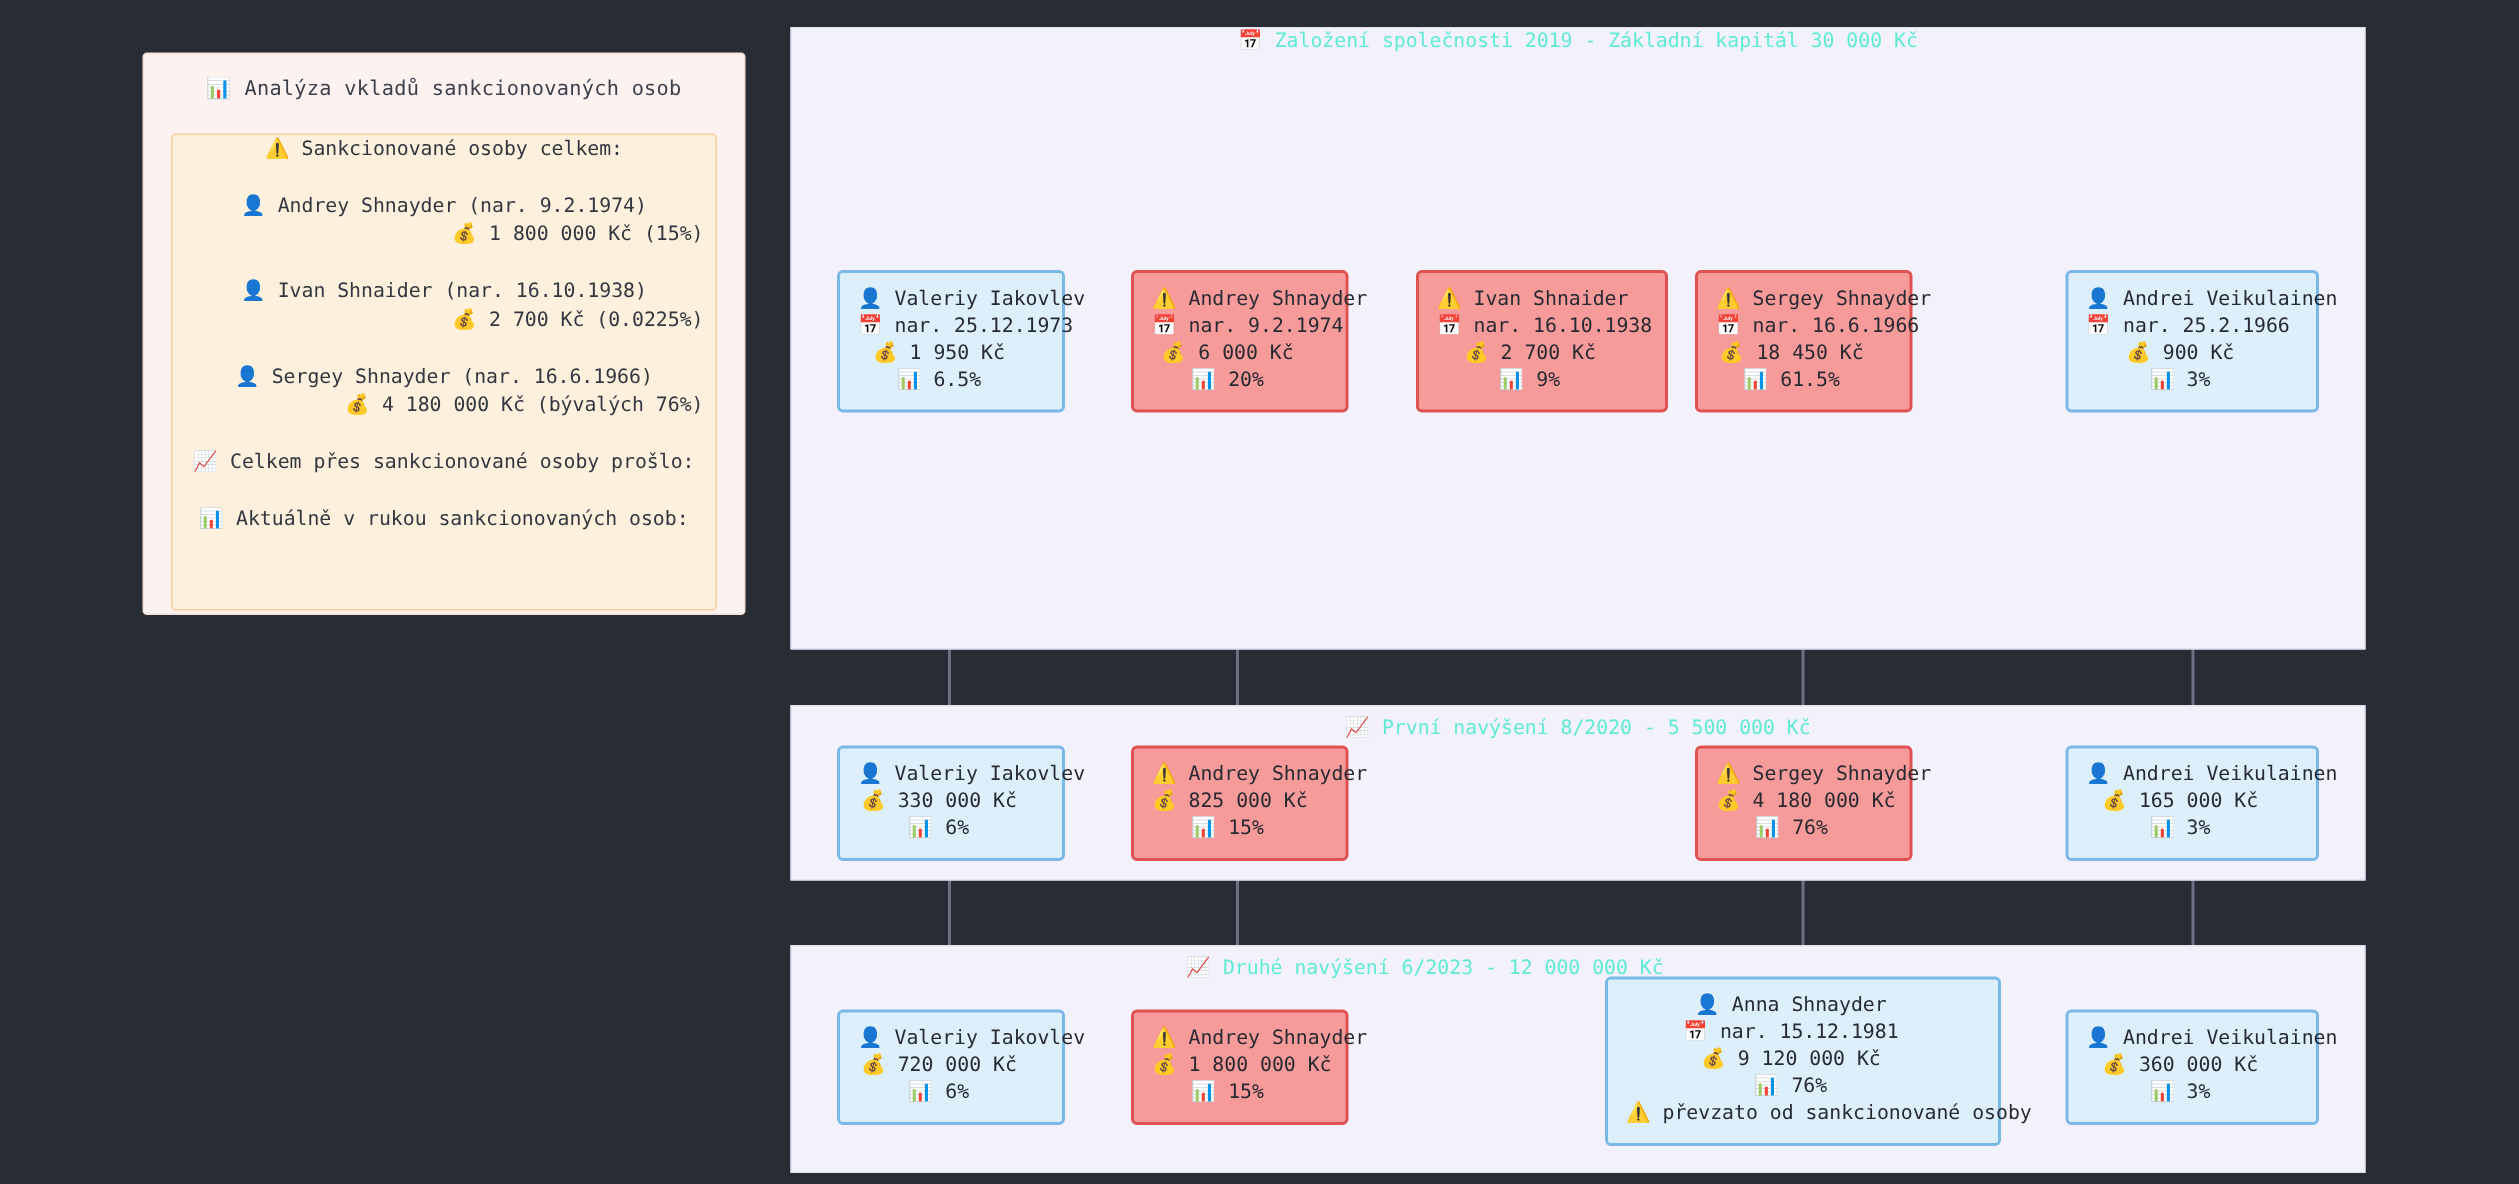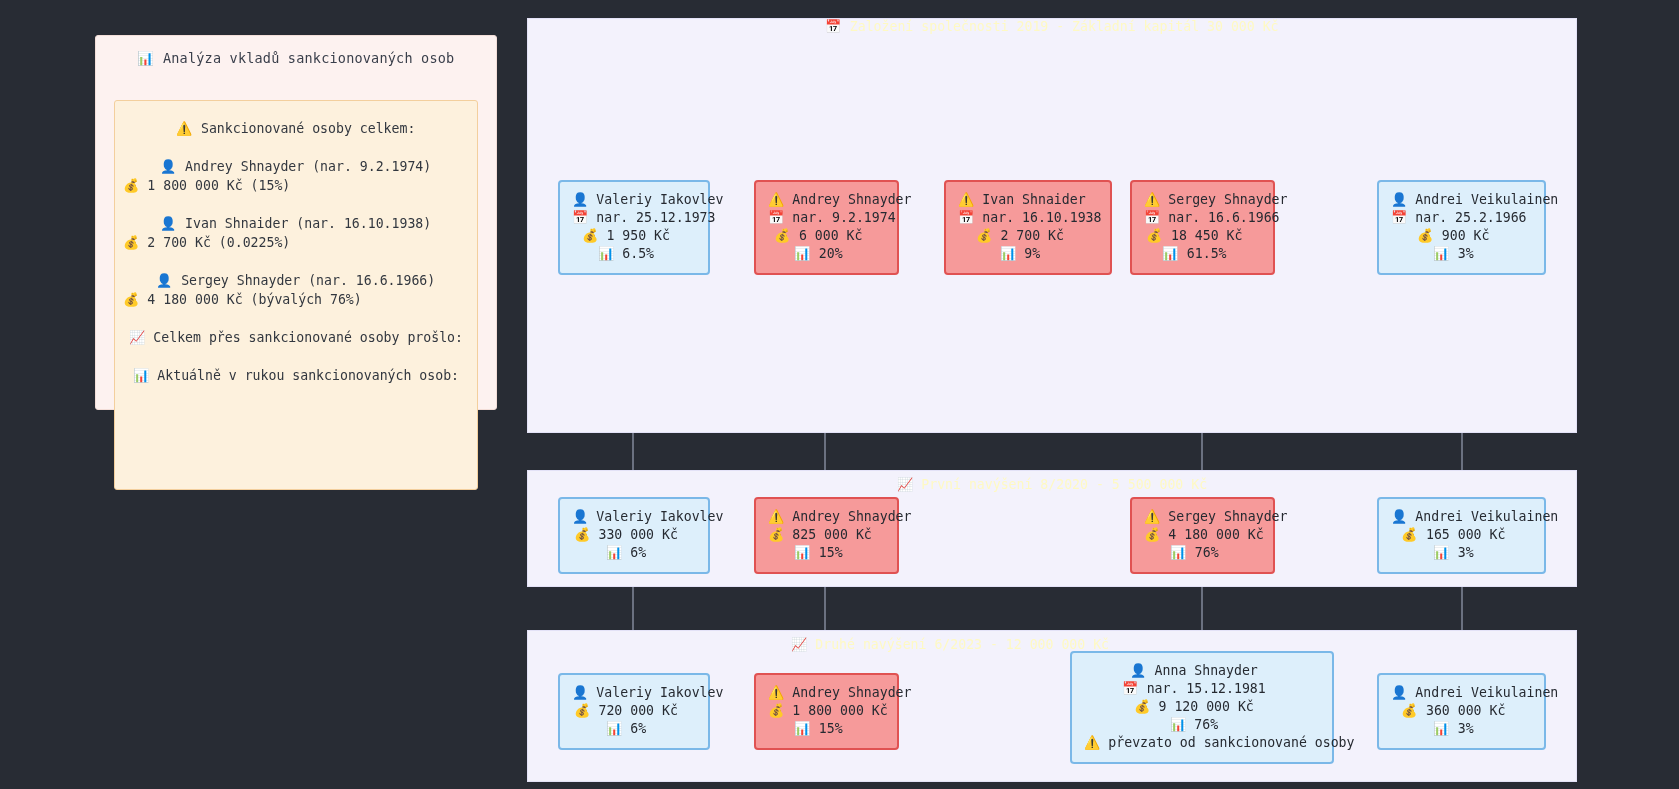--- a/index.html
+++ b/index.html
@@ -27,53 +27,53 @@
     padding: 0;
   }
   .analysis-title {
     text-align: center;
     font-size: 13.5px;
     color: #3a3f4b;
     padding: 14px 0 22px 0;
     letter-spacing: 0.2px;
   }
   .analysis-box {
-    margin: 12px 18px;
+    margin: 0 18px;
     background: #fdf1dd;
     border: 1px solid #f3cf9d;
     border-radius: 3px;
-    padding: 18px 8px 18px 8px;
-    height: 390px;
+    padding: 0 8px 18px 8px;
+    height: 318px;
   }
   .an-line {
     text-align: center;
     font-size: 13.2px;
     color: #32373f;
     line-height: 19px;
     white-space: nowrap;
   }
   .an-gap { height: 19px; }
-  .an-sub { text-align: left; font-size: 13.2px; color: #32373f; line-height: 19px; white-space: nowrap;}
+  .an-sub { text-align: right; font-size: 13.2px; color: #32373f; line-height: 19px; white-space: nowrap;}
 
   
   .stage {
     position: absolute;
     background: #f3f2fc;
     border: 1px solid #e3e2f7;
   }
   #stage-1 { left: 527px; top: 18px;  width: 1050px; height: 415px; }
   #stage-2 { left: 527px; top: 470px; width: 1050px; height: 117px; }
   #stage-3 { left: 527px; top: 630px; width: 1050px; height: 152px; }
 
   .stage-title {
     position: absolute;
     left: 0; right: 0; top: 8px;
     text-align: center;
     font-size: 13.2px;
-    color: #fef9c3;
+    color: #5eead4;
     white-space: nowrap;
     pointer-events: none;
   }
 
   
   .pbox {
     position: absolute;
     border-radius: 4px;
     padding: 9px 28px 10px 12px;
     text-align: center;

